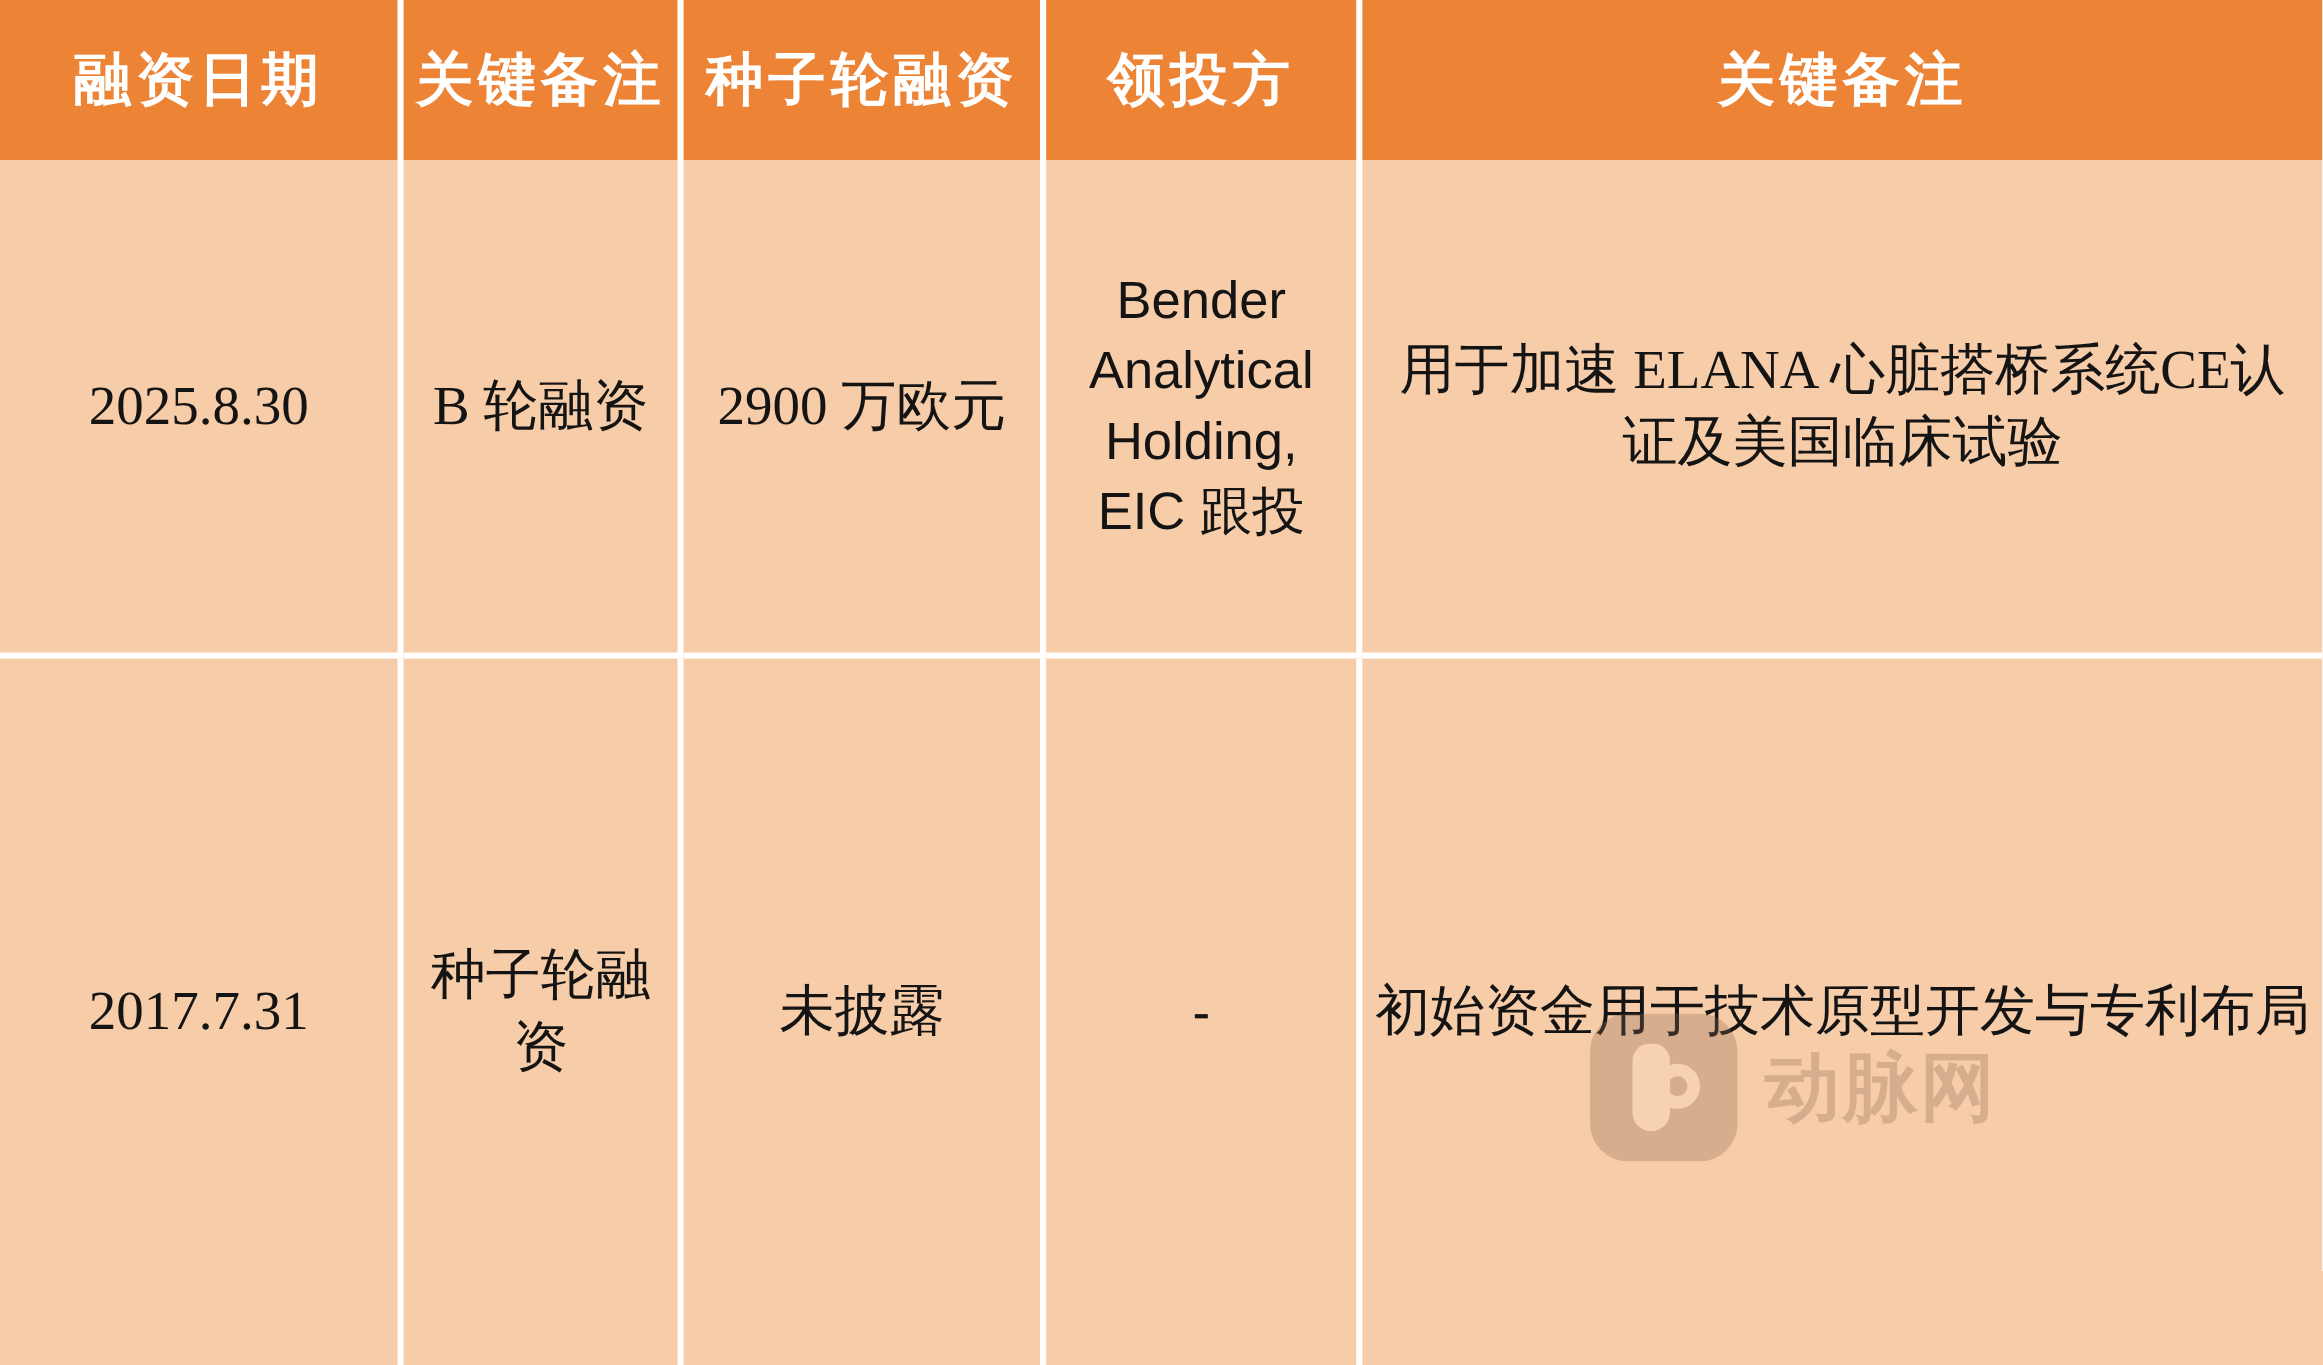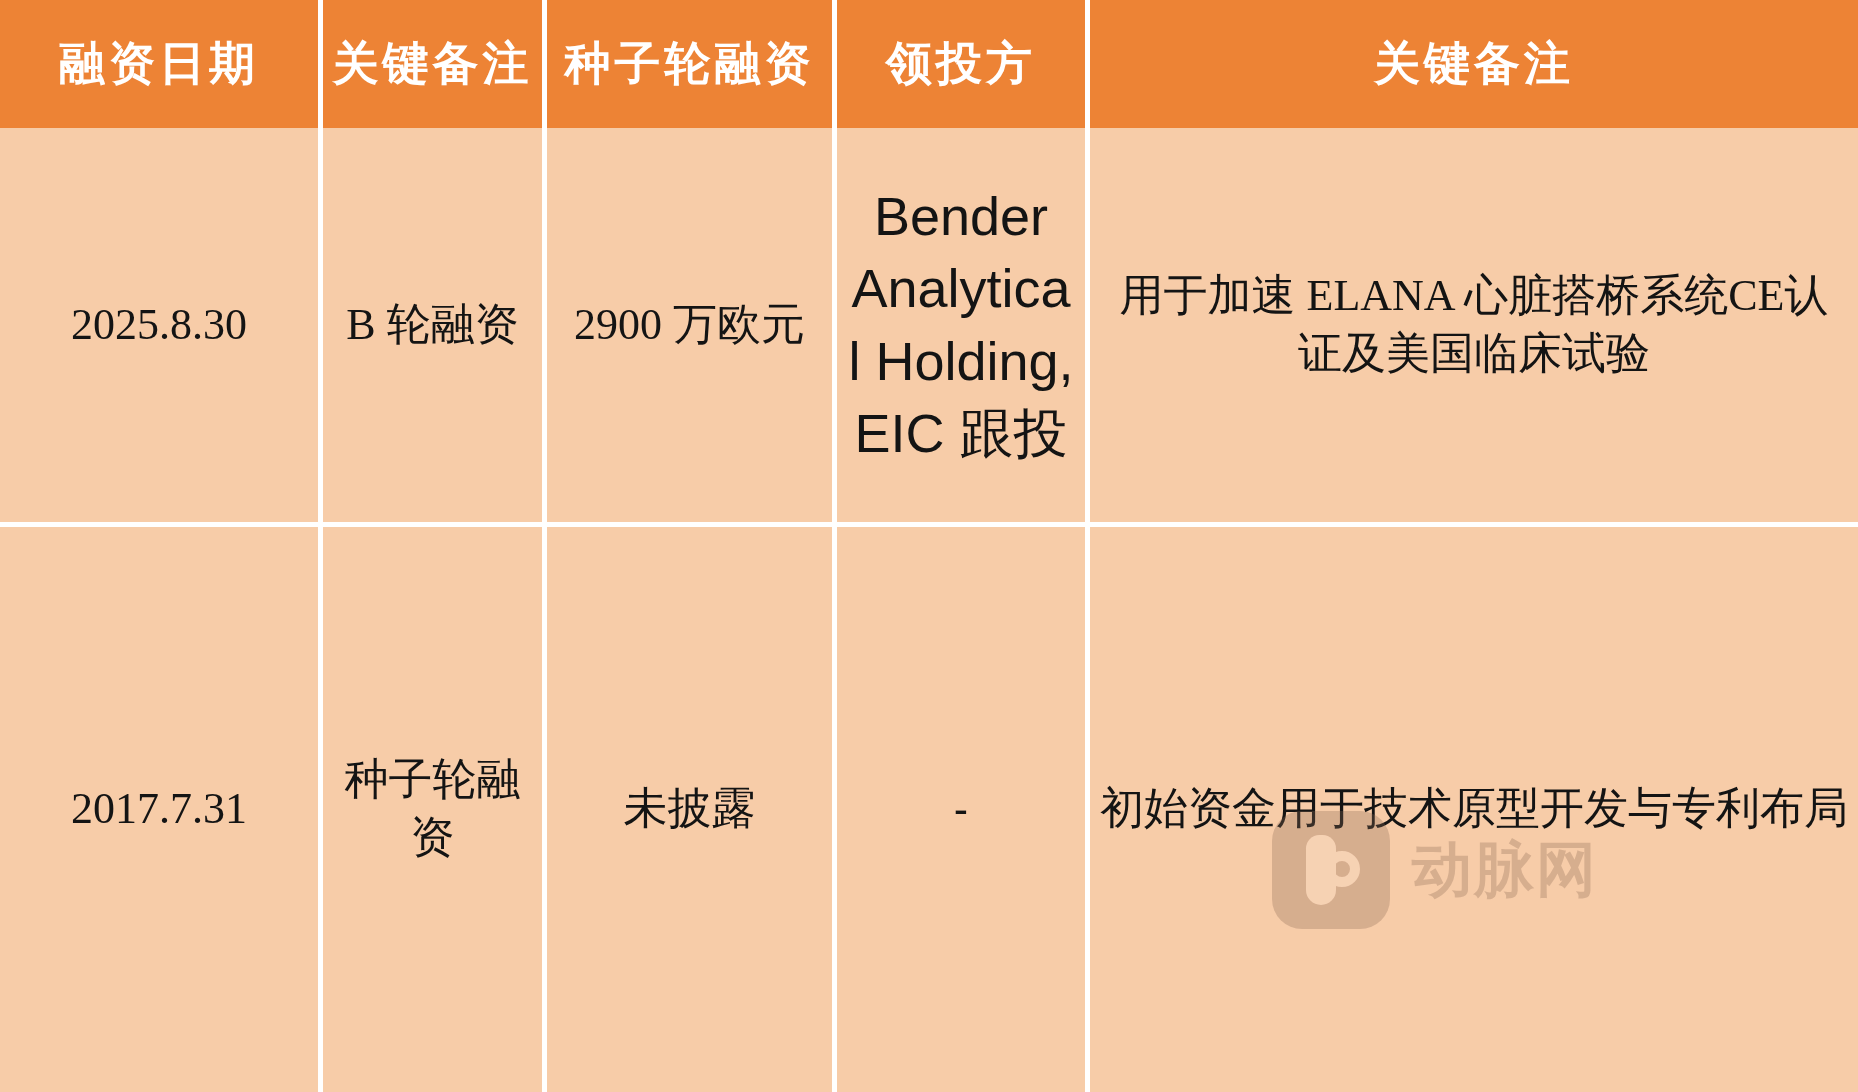--- a/index.html
+++ b/index.html
@@ -71,21 +71,21 @@
   tbody tr.shade-a td { background: #F7CCA8; }
   tbody tr.shade-b td { background: #FAE5D8; }
 
   tbody tr.r0 { height: 327px; }
   tbody tr.r1 { height: 268px; }
   tbody tr.r2 { height: 464px; }
 
   
   td.latin {
     font-family: "Liberation Sans", "DejaVu Sans", sans-serif;
-    font-size: 54px;
+    font-size: 42px;
     line-height: 1.34;
   }
   td.dash { font-size: 40px; font-weight: bold; }
 
   
   .watermark {
     position: absolute;
     left: 1272px;
     top: 800px;
     width: 560px;

